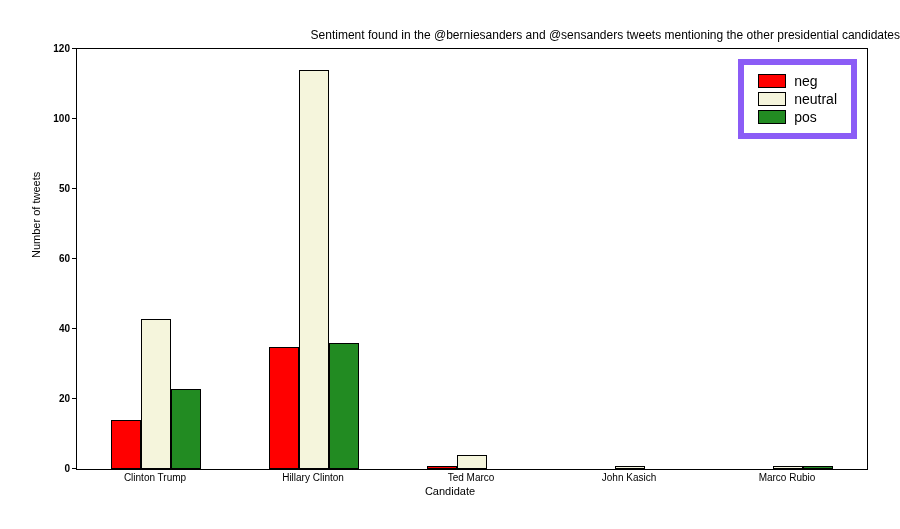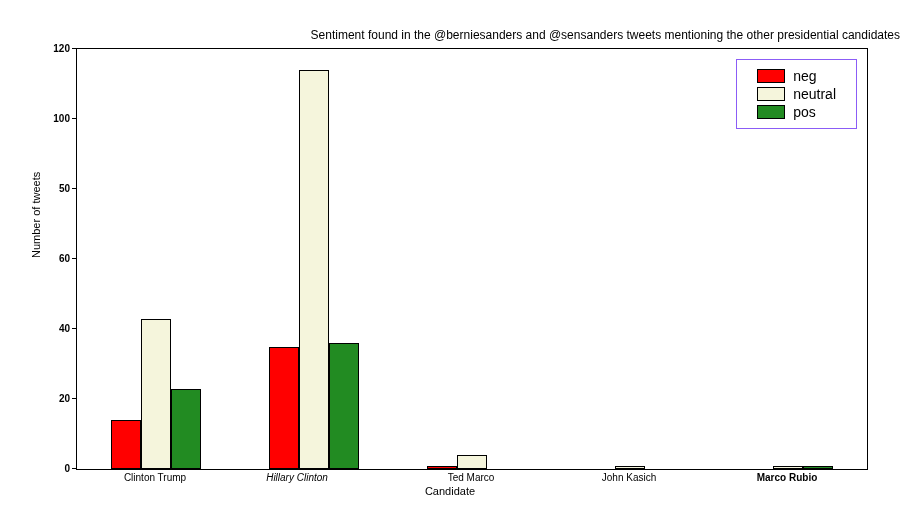--- a/index.html
+++ b/index.html
@@ -72,23 +72,23 @@
     position: absolute;
     bottom: 0;
   }
   .bar.neg { background: #ff0000; border: 1px solid black; box-sizing: border-box; }
   .bar.neutral { background: #f5f5dc; border: 1px solid black; box-sizing: border-box; }
   .bar.pos { background: #228b22; border: 1px solid black; box-sizing: border-box; }
   .legend {
     position: absolute;
     right: 10px;
     top: 10px;
-    border: 1px solid #8b5cf6;
+    border: 6px solid #8b5cf6;
     background: white;
-    padding: 6px 20px;
+    padding: 6px 14px;
     font-size: 14px;
   }
   .legend-row {
     display: flex;
     align-items: center;
     gap: 8px;
     margin: 2px 0;
   }
   .legend-swatch {
     width: 28px;
@@ -152,19 +152,19 @@
       <div class="ytick-mark" style="top: 468px;"></div>
       <div class="ytick-mark" style="top: 398px;"></div>
       <div class="ytick-mark" style="top: 328px;"></div>
       <div class="ytick-mark" style="top: 258px;"></div>
       <div class="ytick-mark" style="top: 188px;"></div>
       <div class="ytick-mark" style="top: 118px;"></div>
       <div class="ytick-mark" style="top: 48px;"></div>
     </div>
   <div id="xtick-labels">
       <div class="xtick-label" style="left: 155px;">Clinton Trump</div>
-      <div class="xtick-label" style="left: 297px; font-style: italic;">Hillary Clinton</div>
+      <div class="xtick-label" style="left: 313px;">Hillary Clinton</div>
       <div class="xtick-label" style="left: 471px;">Ted Marco</div>
       <div class="xtick-label" style="left: 629px;">John Kasich</div>
-      <div class="xtick-label" style="left: 787px; font-weight: bold;">Marco Rubio</div>
+      <div class="xtick-label" style="left: 787px;">Marco Rubio</div>
     </div>
 
 </div>
 
 </body></html>

